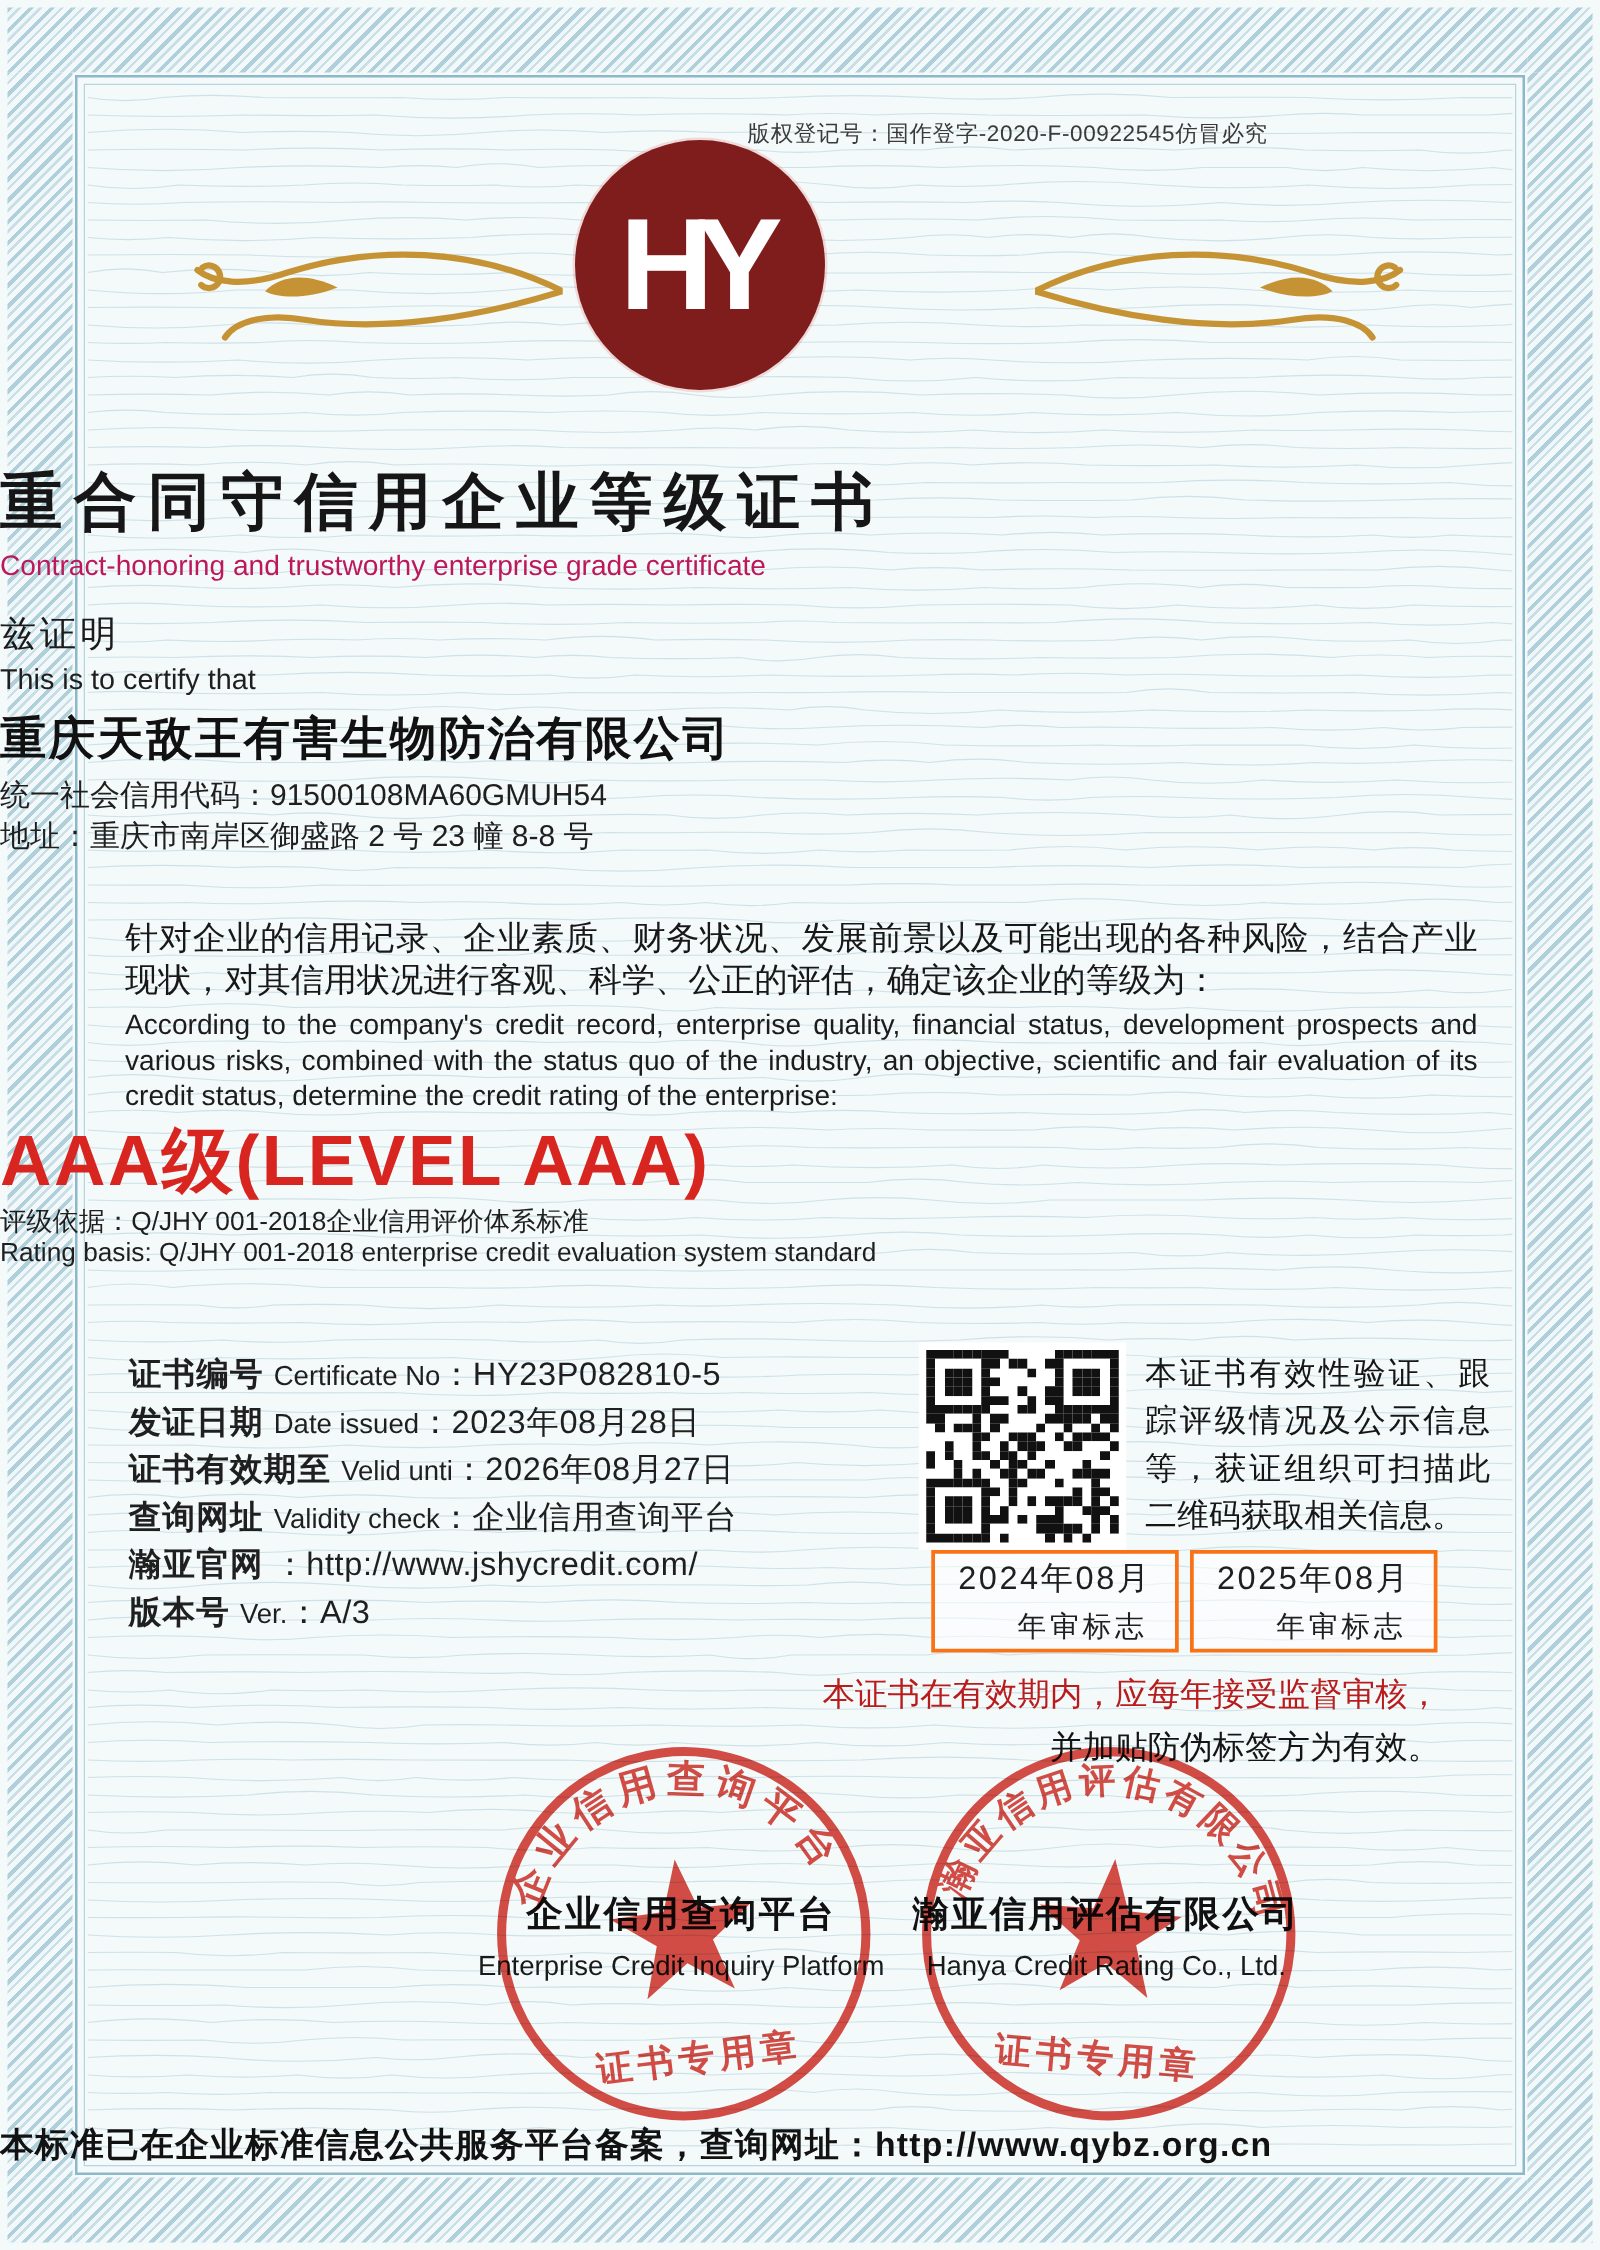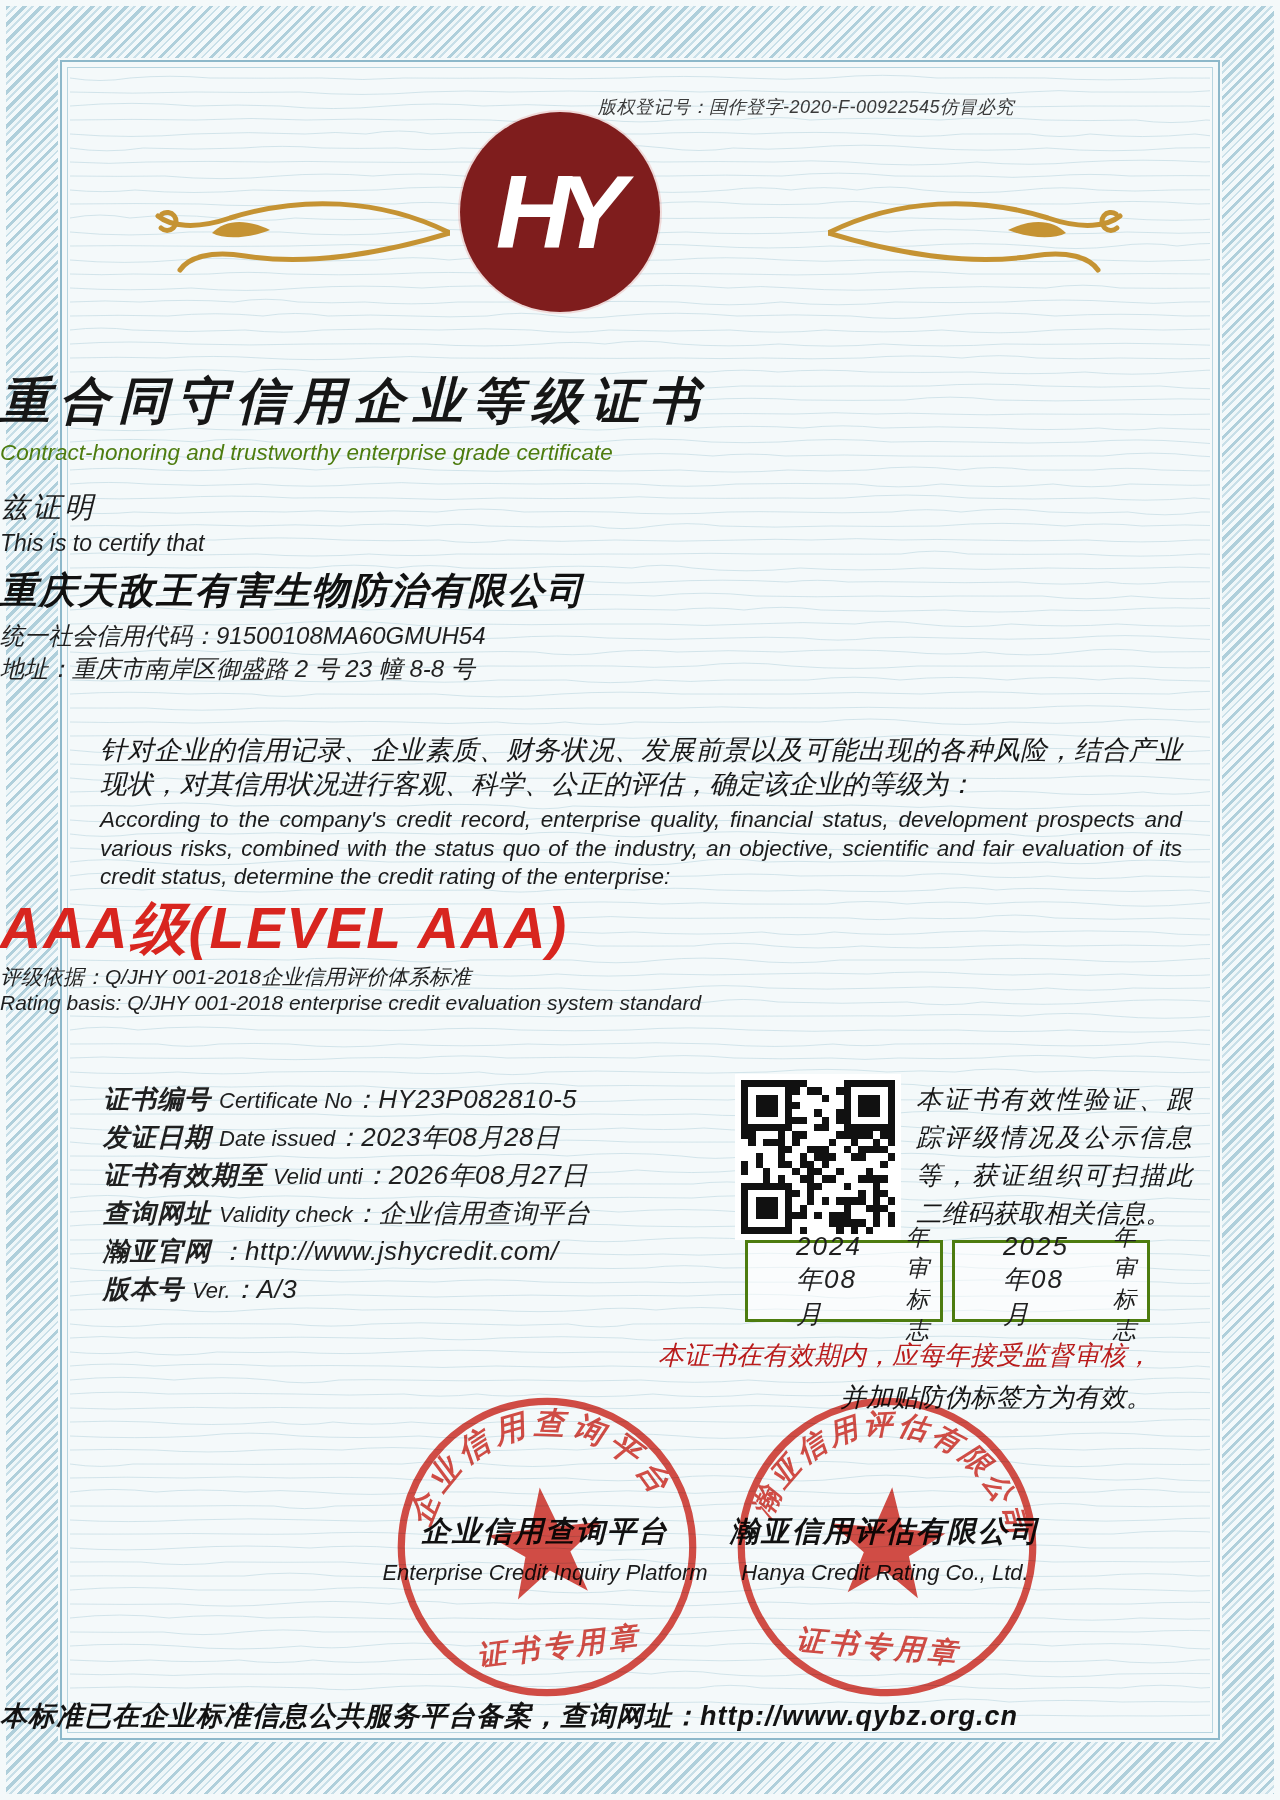--- a/index.html
+++ b/index.html
@@ -1,18 +1,18 @@
 <!DOCTYPE html>
 <html><head>
 <meta charset="utf-8">
 <style>
   html,body{margin:0;padding:0;background:#ffffff;}
   .page{
     position:relative;width:1280px;height:1800px;overflow:hidden;
-    background:#f4f9fa;font-family:"Liberation Sans",sans-serif;color:#1f1f1f;font-style:italic;
+    background:#f4f9fa;font-family:"Liberation Sans",sans-serif;color:#1f1f1f;
   }
   
   .lace{
     position:absolute;inset:6px;box-sizing:border-box;
     border:52px solid transparent;
     border-image:repeating-linear-gradient(135deg,#afcfdb 0 3px,#eef6f8 3px 6px,#c8dfe8 6px 8px,#f3f9fb 8px 12px) 52;
     pointer-events:none;
   }
   .frame1{position:absolute;inset:60px;border:2px solid #8db8ca;pointer-events:none;}
   .frame2{position:absolute;inset:67px;border:1px solid #b7d5e0;pointer-events:none;}
@@ -31,21 +31,21 @@
   }
   .logo span{
     color:#ffffff;font-size:104px;font-weight:bold;letter-spacing:-14px;
     transform:translateX(-6px);line-height:1;
   }
   .flourish{pointer-events:none;}
   .flourish path{fill:none;stroke:#c59333;stroke-width:5;stroke-linecap:round;}
   .flourish .leaf{fill:#c59333;stroke:none;}
 
   .title-zh{top:368px;font-size:50px;font-weight:bold;letter-spacing:9px;color:#161616;}
-  .title-en{top:440px;font-size:22.5px;color:#4d7c0f;}
+  .title-en{top:440px;font-size:22.5px;color:#be185d;}
   .certify-zh{top:488px;font-size:29px;color:#1b1b1b;letter-spacing:3px;}
   .certify-en{top:530px;font-size:23px;}
   .company-name{top:566px;font-size:37px;font-weight:bold;letter-spacing:2px;color:#111;}
   .credit-code{top:620px;font-size:24px;}
   .address{top:653px;font-size:24px;}
 
   .body-zh{left:100px;top:733px;width:1082px;font-size:26.5px;line-height:34px;text-align:justify;color:#181818;}
   .body-en{left:100px;top:806px;width:1082px;font-size:22.5px;line-height:28.5px;text-align:justify;color:#1c1c1c;}
 
   .rating{top:891px;font-size:57px;font-weight:bold;color:#d8251f;letter-spacing:2px;}
@@ -61,22 +61,22 @@
   #qr{
     left:735px;top:1074px;width:166px;height:166px;background:#fff;
     padding:6px;box-sizing:border-box;display:grid;
     grid-template-columns:repeat(21,1fr);grid-template-rows:repeat(21,1fr);
   }
   #qr div{background:#fff;}
   #qr div.d{background:#111;}
 
   .qr-note{left:916px;top:1080px;width:276px;font-size:25.5px;line-height:38px;text-align:justify;color:#161616;}
 
-  .annual{top:1240px;width:198px;height:82px;border:3px solid #4d7c0f;background:rgba(255,255,255,.55);
-    display:flex;flex-direction:row;align-items:center;justify-content:center;box-sizing:border-box;padding-left:48px;}
+  .annual{top:1240px;width:198px;height:82px;border:3px solid #f97316;background:rgba(255,255,255,.55);
+    display:flex;flex-direction:column;align-items:center;justify-content:center;box-sizing:border-box;}
   .annual .m{font-size:26px;letter-spacing:2px;}
   .annual .l{font-size:23px;margin-top:6px;letter-spacing:3px;margin-left:44px;}
   .annual.a0{left:745px;} .annual.a1{left:952px;}
 
   .sup1{left:652px;top:1338px;width:500px;text-align:right;font-size:26px;color:#b91c1c;}
   .sup2{left:652px;top:1380px;width:500px;text-align:right;font-size:26px;color:#151515;}
 
   .issuer{width:420px;text-align:center;}
   .issuer .nzh{font-size:29px;font-weight:bold;letter-spacing:2px;color:#111;}
   .issuer .nen{font-size:22px;margin-top:8px;color:#1a1a1a;}

